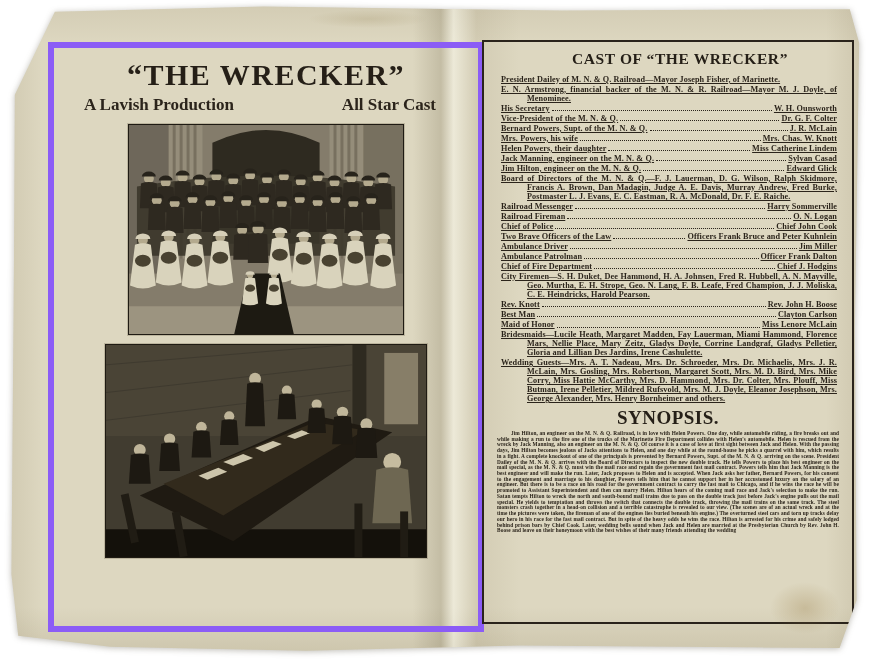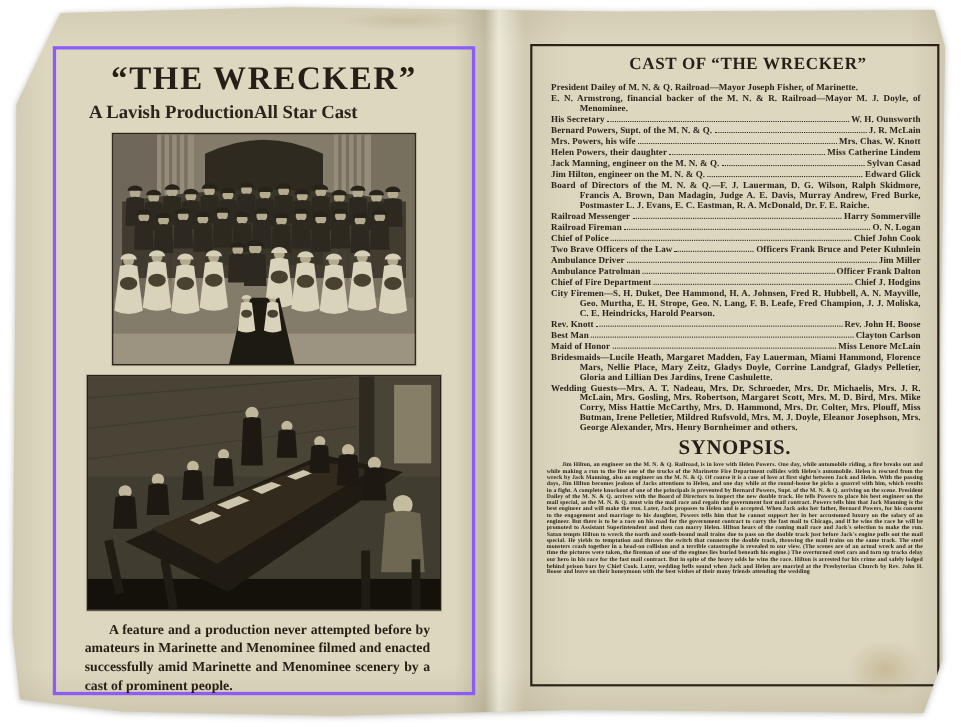--- a/index.html
+++ b/index.html
@@ -34,30 +34,30 @@
     pointer-events:none;
   }
   .stain-top{
     position:absolute;left:300px;top:6px;width:120px;height:18px;border-radius:50%;
     background:radial-gradient(closest-side, rgba(140,120,70,.18), rgba(140,120,70,0));
     pointer-events:none;
   }
 
   
   .page-box-left{
-    position:absolute;left:40px;top:38px;width:384px;height:590px;
-    border:3px solid #8b5cf6;box-sizing:border-box;
+    position:absolute;left:40px;top:38px;width:436px;height:590px;
+    border:6px solid #8b5cf6;box-sizing:border-box;
   }
   .program-title{
     margin:10px 0 0;text-align:center;
     font:bold 30px/1.15 "Liberation Serif", serif;letter-spacing:1.5px;color:#251f17;
   }
   .subtitle-row{
-    display:flex;align-items:baseline;
-    padding:2px 62px 0 30px;font:bold 17px/1.2 "Liberation Serif", serif;
+    display:flex;justify-content:space-between;align-items:baseline;
+    padding:2px 42px 0 30px;font:bold 17px/1.2 "Liberation Serif", serif;
   }
   .photo{
     box-sizing:border-box;border:1px solid #1f1b13;
     box-shadow:0 0 0 1px rgba(90,80,55,.25);
     background:#6f6858;overflow:hidden;
   }
   .photo svg{display:block;width:100%;height:100%;}
   .photo1{width:276px;height:211px;margin:9px auto 0;}
   .photo2{width:322px;height:214px;margin:9px auto 0;}
   .caption{
@@ -70,21 +70,21 @@
   .page-box-right{
     position:absolute;left:474px;top:36px;width:372px;height:584px;
     border:2px solid #2a231b;box-sizing:border-box;
   }
   .cast-header{
     margin:8px 0 0;text-align:center;
     font:bold 15.5px/1.2 "Liberation Serif", serif;letter-spacing:.6px;color:#251f17;padding-left:24px;
   }
   .cast-list{
     margin:6px 15px 0 17px;
-    font:bold 8.2px/1.1 "Liberation Serif", serif;color:#2b241b;letter-spacing:.1px;
+    font:bold 8.2px/1.1 "Liberation Serif", serif;color:#2b241b;letter-spacing:.1px;text-decoration:underline;
   }
   .cast-row{display:flex;align-items:baseline;margin:1px 0;text-align:center;}
   .cast-row .role{white-space:nowrap;}
   .cast-row .actor{white-space:nowrap;}
   .cast-row .dots{
     flex:1 1 auto;min-width:8px;align-self:flex-end;
     border-bottom:1px dotted #2b241b;margin:0 2px 1.5px;
   }
   .cast-block{
     margin:1px 0;padding-left:26px;text-indent:-26px;text-align:justify;
@@ -263,32 +263,36 @@
           </g>
           <g fill="#201c14">
             <rect x="20" y="150" width="8" height="50" transform="rotate(-12 24 175)"></rect>
             <rect x="70" y="168" width="8" height="46" transform="rotate(-10 74 190)"></rect>
             <rect x="250" y="160" width="8" height="54"></rect>
             <rect x="296" y="168" width="8" height="46"></rect>
           </g>
         </svg>
       </div>
 
-      <p class="caption">A feature and a production never attempted before by amateurs in Marinette and Menominee filmed and enacted successfully amid Marinette and Menominee scenery by a cast of prominent people.</p>
     </div>
 
     <div class="page-box-right">
       <h2 class="cast-header">CAST OF “THE WRECKER”</h2>
       <div class="cast-list">
           <div class="cast-block">President Dailey of M. N. &amp; Q. Railroad—Mayor Joseph Fisher, of Marinette.</div>
           <div class="cast-block">E. N. Armstrong, financial backer of the M. N. &amp; R. Railroad—Mayor M. J. Doyle, of Menominee.</div>
           <div class="cast-row">
             <span class="role">His Secretary</span>
             <span class="dots"></span>
             <span class="actor">W. H. Ounsworth</span>
+          </div>
+          <div class="cast-row">
+            <span class="role">Vice-President of the M. N. &amp; Q.</span>
+            <span class="dots"></span>
+            <span class="actor">Dr. G. F. Colter</span>
           </div>
           <div class="cast-row">
             <span class="role">Bernard Powers, Supt. of the M. N. &amp; Q.</span>
             <span class="dots"></span>
             <span class="actor">J. R. McLain</span>
           </div>
           <div class="cast-row">
             <span class="role">Mrs. Powers, his wife</span>
             <span class="dots"></span>
             <span class="actor">Mrs. Chas. W. Knott</span>

